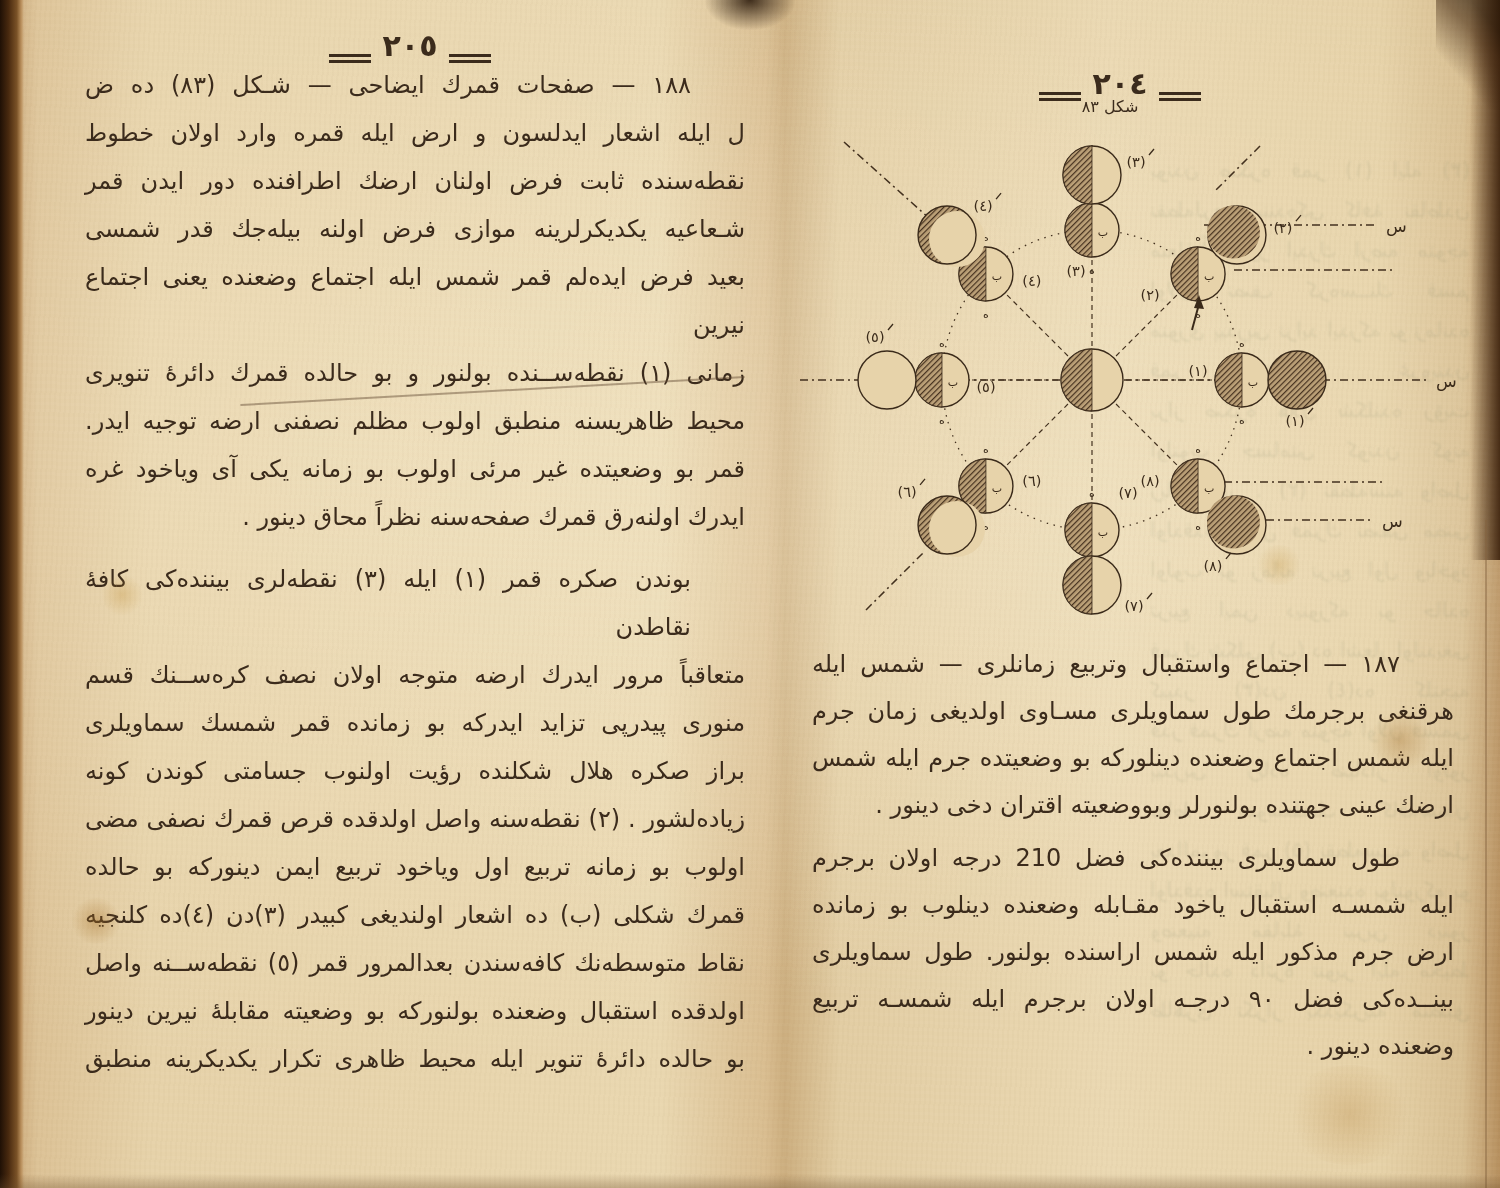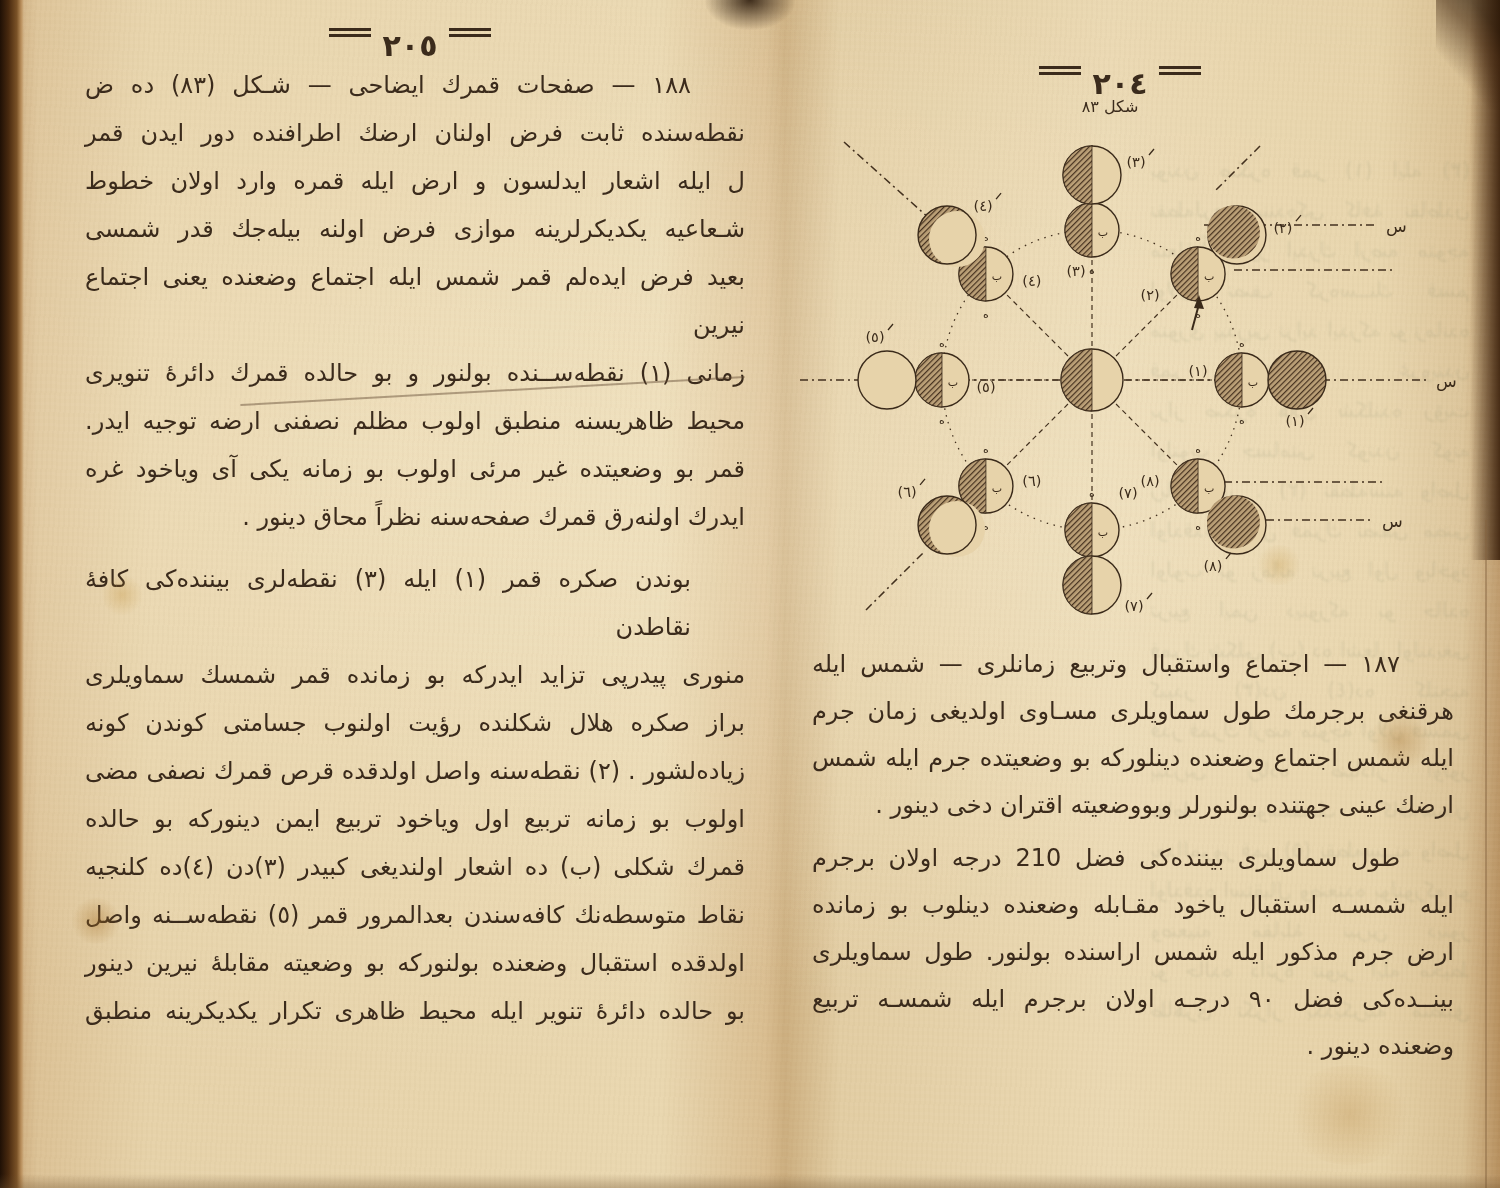--- a/index.html
+++ b/index.html
@@ -20,21 +20,21 @@
   .edge-right-corner{position:absolute;right:0;top:0;width:64px;height:110px;
     background:linear-gradient(228deg,#24130599 18%,#3a200c88 34%,transparent 68%);}
   .edge-right-crease{position:absolute;right:13px;top:520px;width:2px;height:668px;background:rgba(130,98,62,.45);}
   .gutter-notch{position:absolute;left:705px;top:0;width:90px;height:30px;
     background:radial-gradient(ellipse at 50% 0,rgba(35,19,6,.85),transparent 72%);}
   .bottom-shade{position:absolute;left:0;bottom:0;width:100%;height:14px;
     background:linear-gradient(to top,rgba(110,80,45,.35),transparent);}
   .stain{position:absolute;border-radius:50%;pointer-events:none;}
   .scratch{position:absolute;height:1.5px;background:rgba(95,72,48,.45);}
 
-  .pageno{position:absolute;display:flex;align-items:flex-start;justify-content:center;gap:12px;color:#3b2b1c;}
+  .pageno{position:absolute;display:flex;align-items:flex-end;justify-content:center;gap:12px;color:#3b2b1c;}
   .pageno .n{font-size:30px;font-weight:bold;letter-spacing:2px;}
   .drule{display:inline-block;width:42px;height:9px;border-top:3px solid #3b2b1c;border-bottom:3px solid #3b2b1c;box-sizing:border-box;}
 
   .caption{position:absolute;text-align:center;font-size:16px;color:#3b2b1c;}
 
   .textcol{position:absolute;color:#3b2b1c;}
   .para{direction:rtl;unicode-bidi:embed;font-family:"DejaVu Sans",sans-serif;}
   .left-col .para{font-size:24px;line-height:48px;}
   .right-col .para{font-size:24px;line-height:47px;}
   .tline{text-align:justify;text-align-last:justify;}
@@ -60,31 +60,32 @@
   <div class="grain"></div>
 
   <div class="pageno" style="left:280px;top:28px;width:260px;">
     <span class="drule"></span>
     <span class="n">٢٠٥</span>
     <span class="drule"></span>
   </div>
   <div class="textcol left-col" style="left:85px;top:61px;width:660px;">
     <div class="para indent">
         <div class="tline">١٨٨ — صفحات قمرك ايضاحى — شـكل (٨٣) ده ض</div>
+        <div class="tline">ل ايله اشعار ايدلسون و ارض ايله قمره وارد اولان خطوط</div>
         <div class="tline">نقطه‌سنده ثابت فرض اولنان ارضك اطرافنده دور ايدن قمر</div>
-        <div class="tline">ل ايله اشعار ايدلسون و ارض ايله قمره وارد اولان خطوط</div>
         <div class="tline">شـعاعيه يكديكرلرينه موازى فرض اولنه بيله‌جك قدر شمسى</div>
         <div class="tline">بعيد فرض ايده‌لم قمر شمس ايله اجتماع وضعنده يعنى اجتماع نيرين</div>
         <div class="tline">زمانى (١) نقطه‌ســنده بولنور و بو حالده قمرك دائرهٔ تنويرى</div>
         <div class="tline">محيط ظاهريسنه منطبق اولوب مظلم نصفنى ارضه توجيه ايدر.</div>
         <div class="tline">قمر بو وضعيتده غير مرئى اولوب بو زمانه يكى آى وياخود غره</div>
         <div class="tline">ايدرك اولنه‌رق قمرك صفحه‌سنه نظراً محاق دينور .</div>
       </div>
     <div class="para indent cont" style="margin-top:14px;">
         <div class="tline">بوندن صكره قمر (١) ايله (٣) نقطه‌لرى بيننده‌كى كافهٔ نقاطدن</div>
+        <div class="tline">متعاقباً مرور ايدرك ارضه متوجه اولان نصف كره‌ســنك قسم</div>
         <div class="tline">منورى پيدرپى تزايد ايدركه بو زمانده قمر شمسك سماويلرى</div>
         <div class="tline">براز صكره هلال شكلنده رؤيت اولنوب جسامتى كوندن كونه</div>
         <div class="tline">زياده‌لشور . (٢) نقطه‌سنه واصل اولدقده قرص قمرك نصفى مضى</div>
         <div class="tline">اولوب بو زمانه تربيع اول وياخود تربيع ايمن دينوركه بو حالده</div>
         <div class="tline">قمرك شكلى (ب) ده اشعار اولنديغى كبيدر (٣)دن (٤)ده كلنجيه</div>
         <div class="tline">نقاط متوسطه‌نك كافه‌سندن بعدالمرور قمر (٥) نقطه‌ســنه واصل</div>
         <div class="tline">اولدقده استقبال وضعنده بولنوركه بو وضعيته مقابلهٔ نيرين دينور</div>
         <div class="tline">بو حالده دائرهٔ تنوير ايله محيط ظاهرى تكرار يكديكرينه منطبق</div>
       </div>
   </div>

